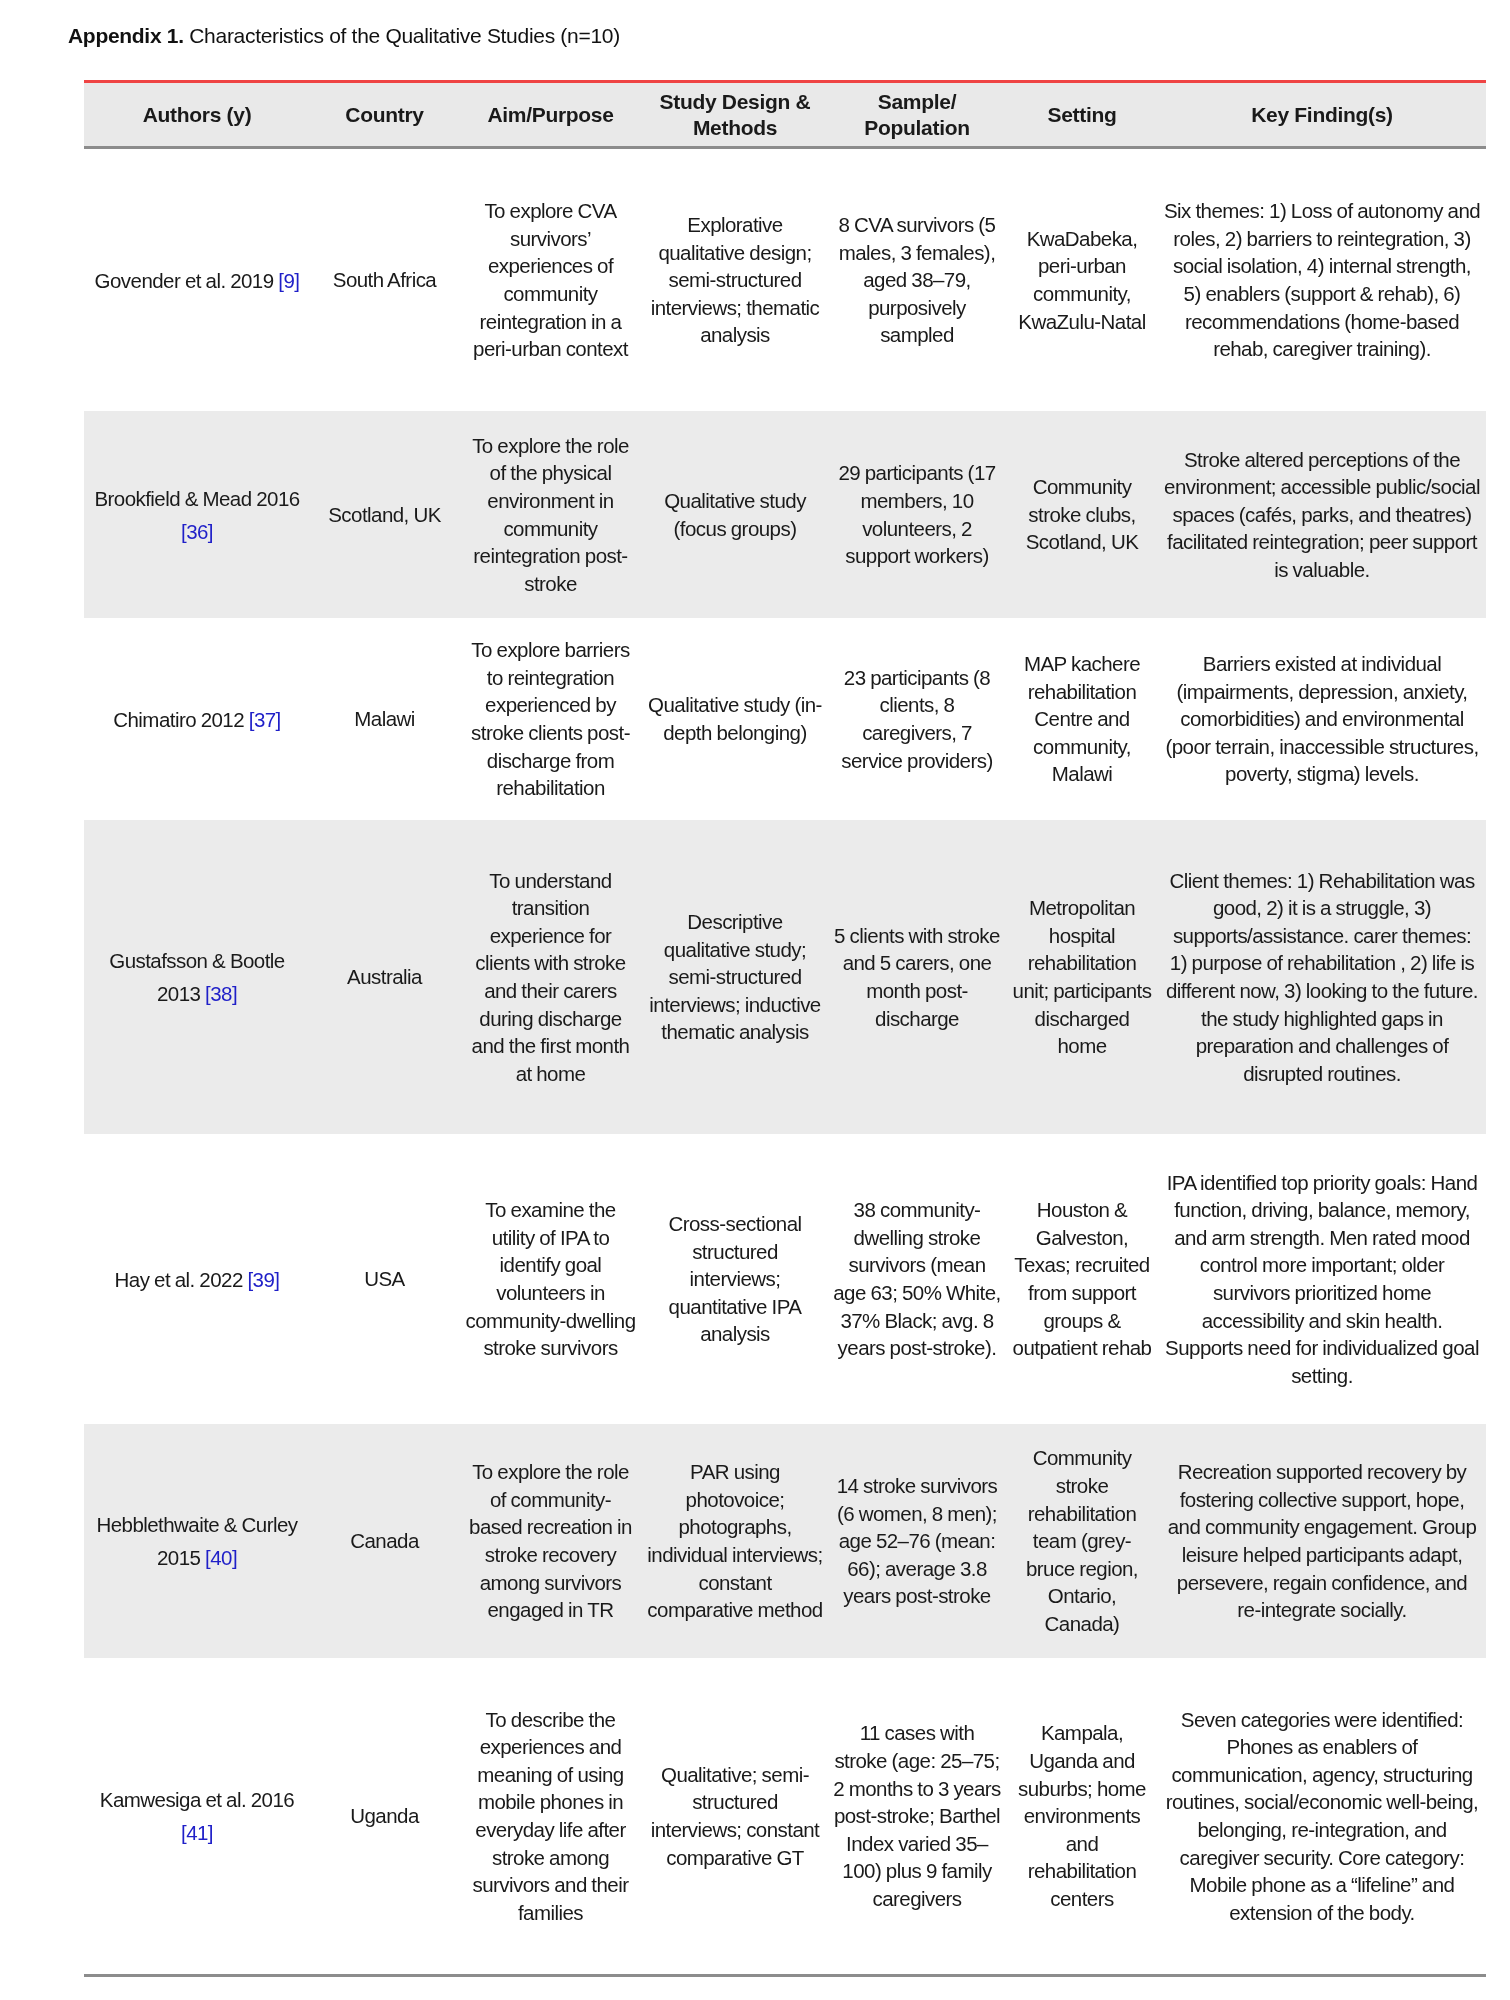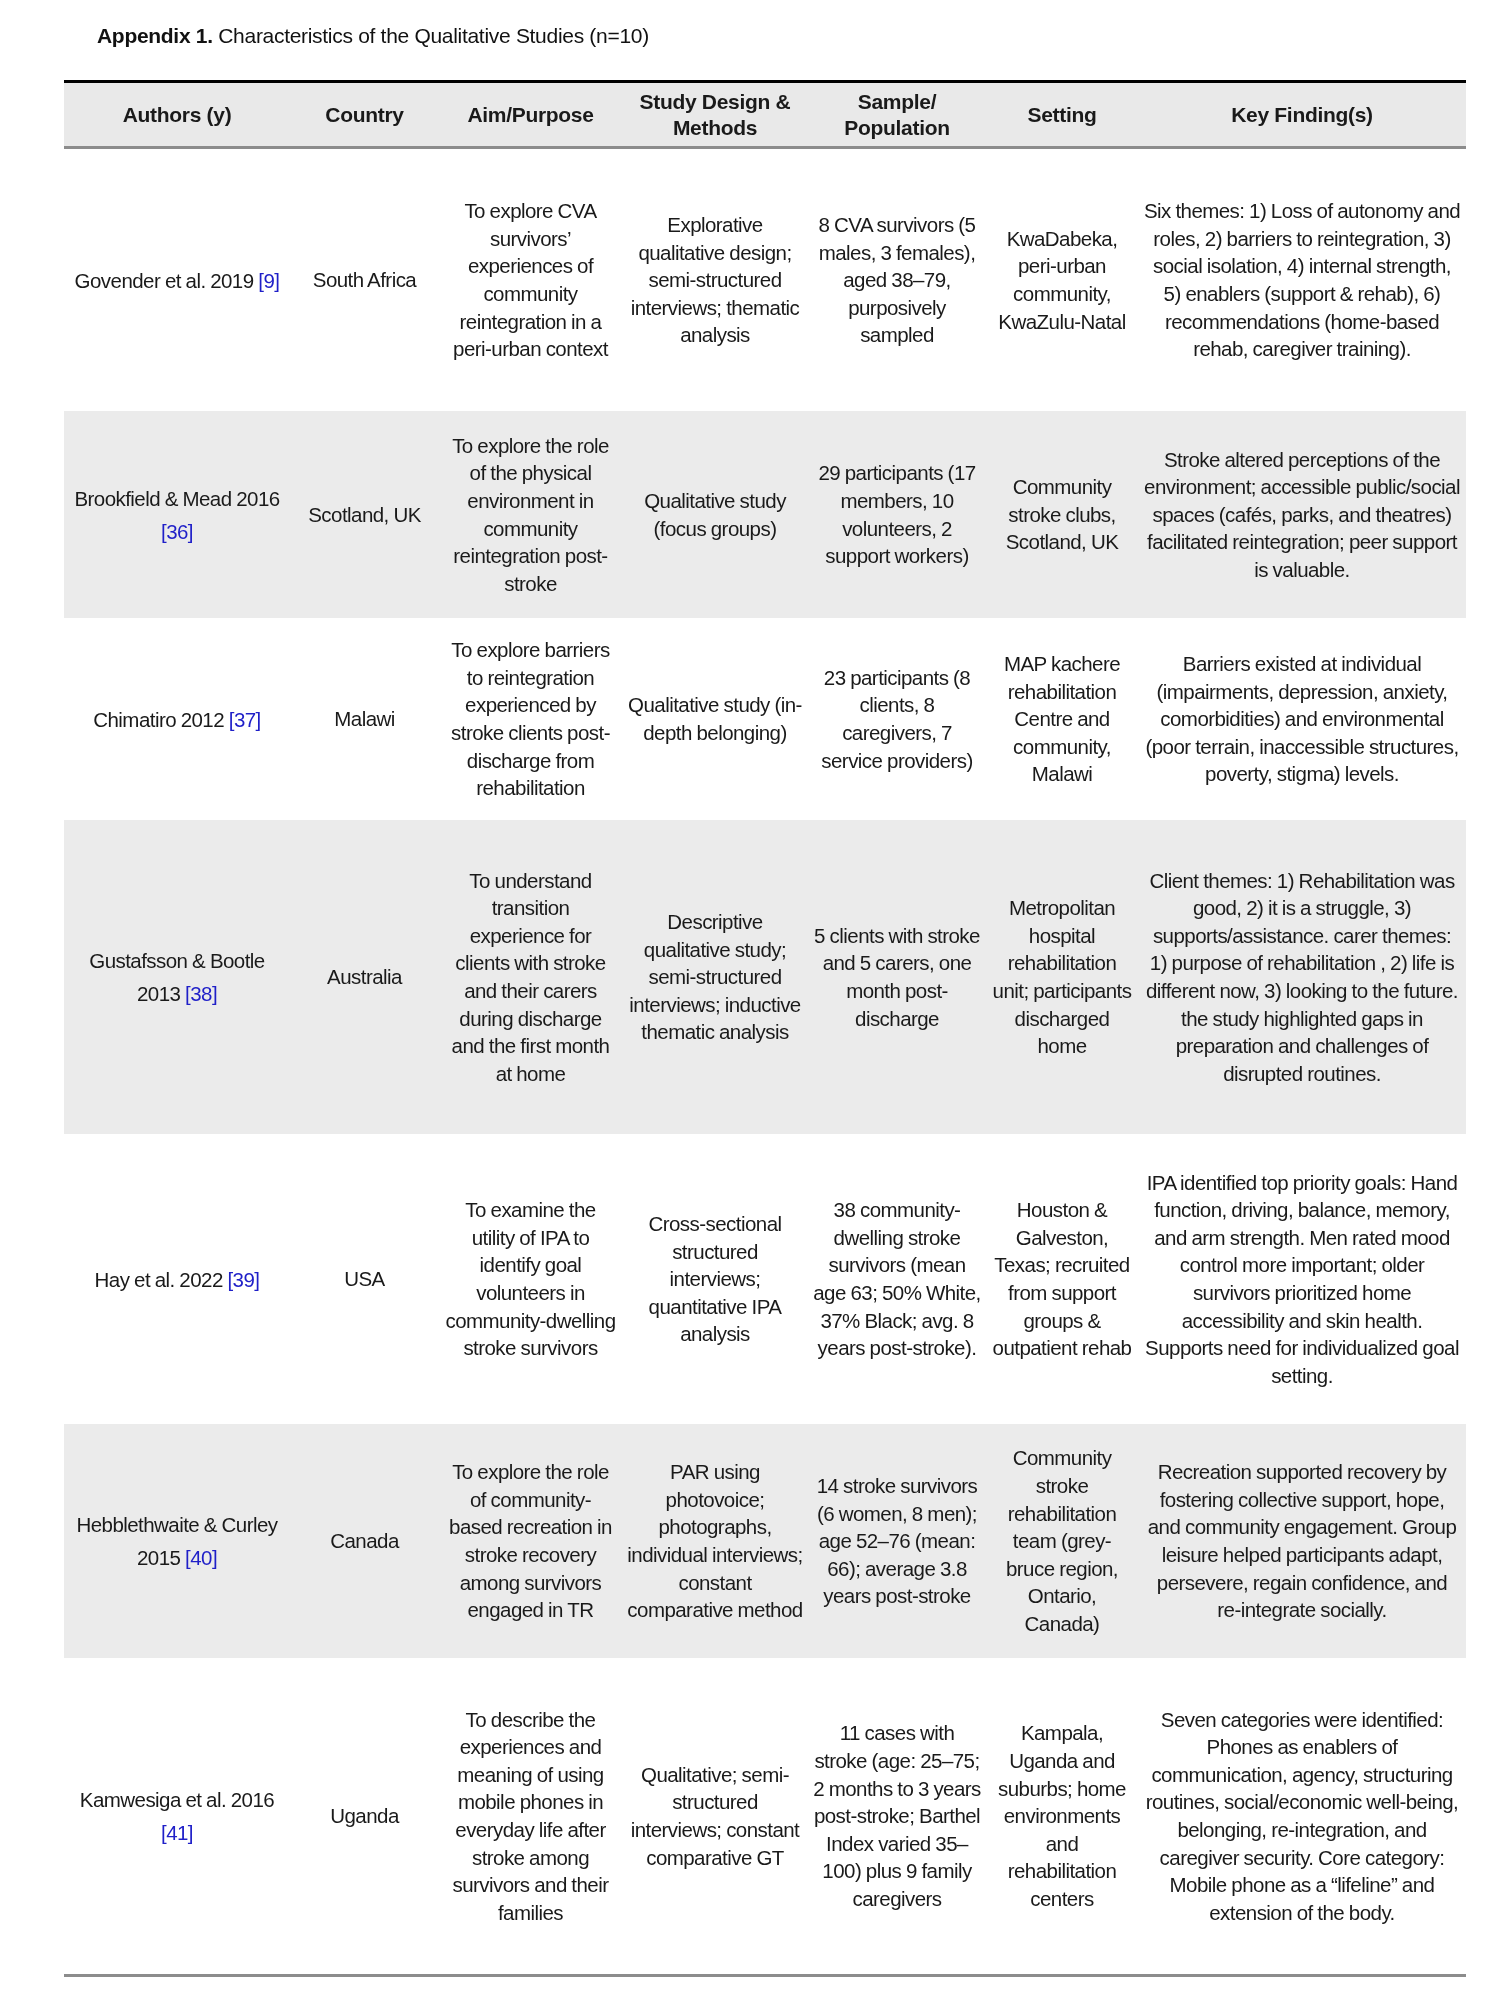--- a/index.html
+++ b/index.html
@@ -16,29 +16,29 @@
     overflow: hidden;
   }
   .caption {
     position: absolute;
     left: 68px;
     top: 24px;
     font-size: 21px;
     letter-spacing: -0.3px;
     color: #111;
   }
-  .caption b { font-weight: bold; margin-left: 29px; }
+  .caption b { font-weight: bold; }
   table.studies {
     position: absolute;
-    left: 64px;
+    left: 84px;
     top: 80px;
     width: 1402px;
     border-collapse: collapse;
     table-layout: fixed;
-    border-top: 3px solid #000000;
+    border-top: 3px solid #ef4444;
     border-bottom: 3px solid #8c8c8c;
   }
   table.studies thead th {
     background: #e9e9e9;
     font-weight: bold;
     font-size: 21px;
     line-height: 26px;
     text-align: center;
     vertical-align: middle;
     height: 63px;

